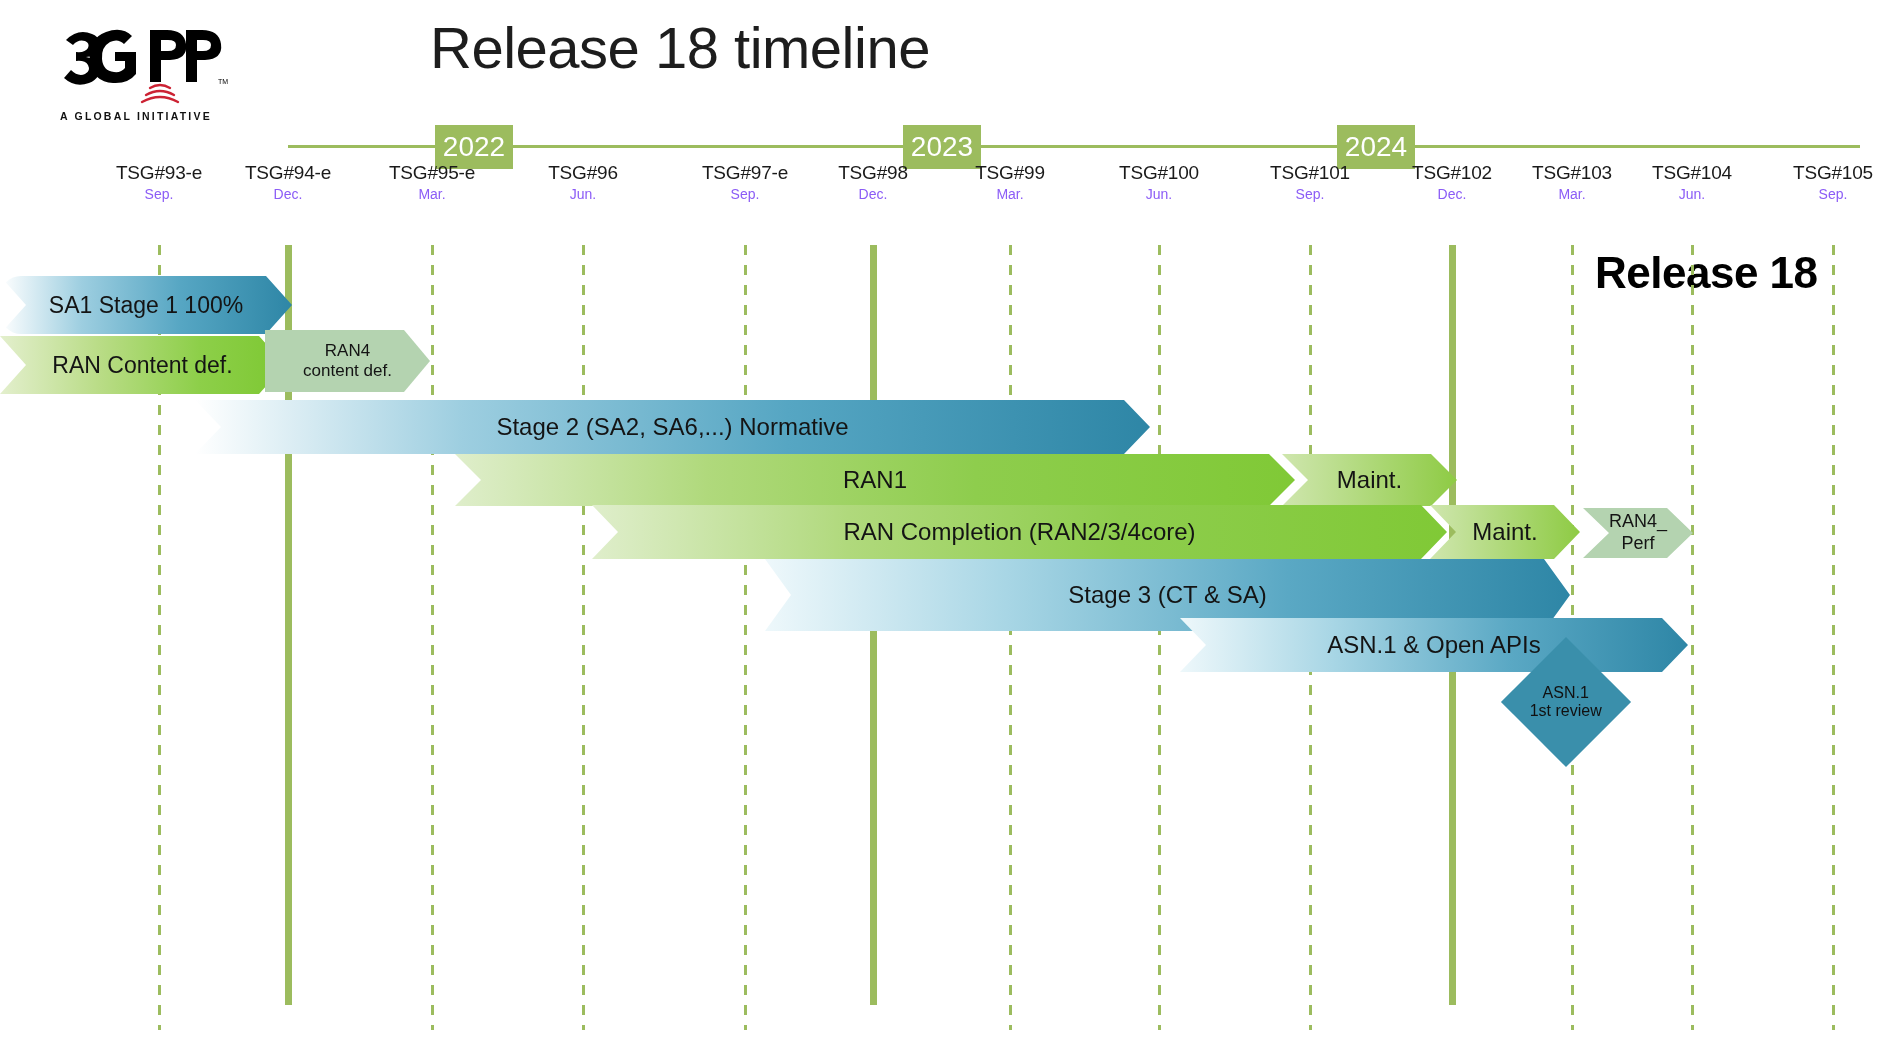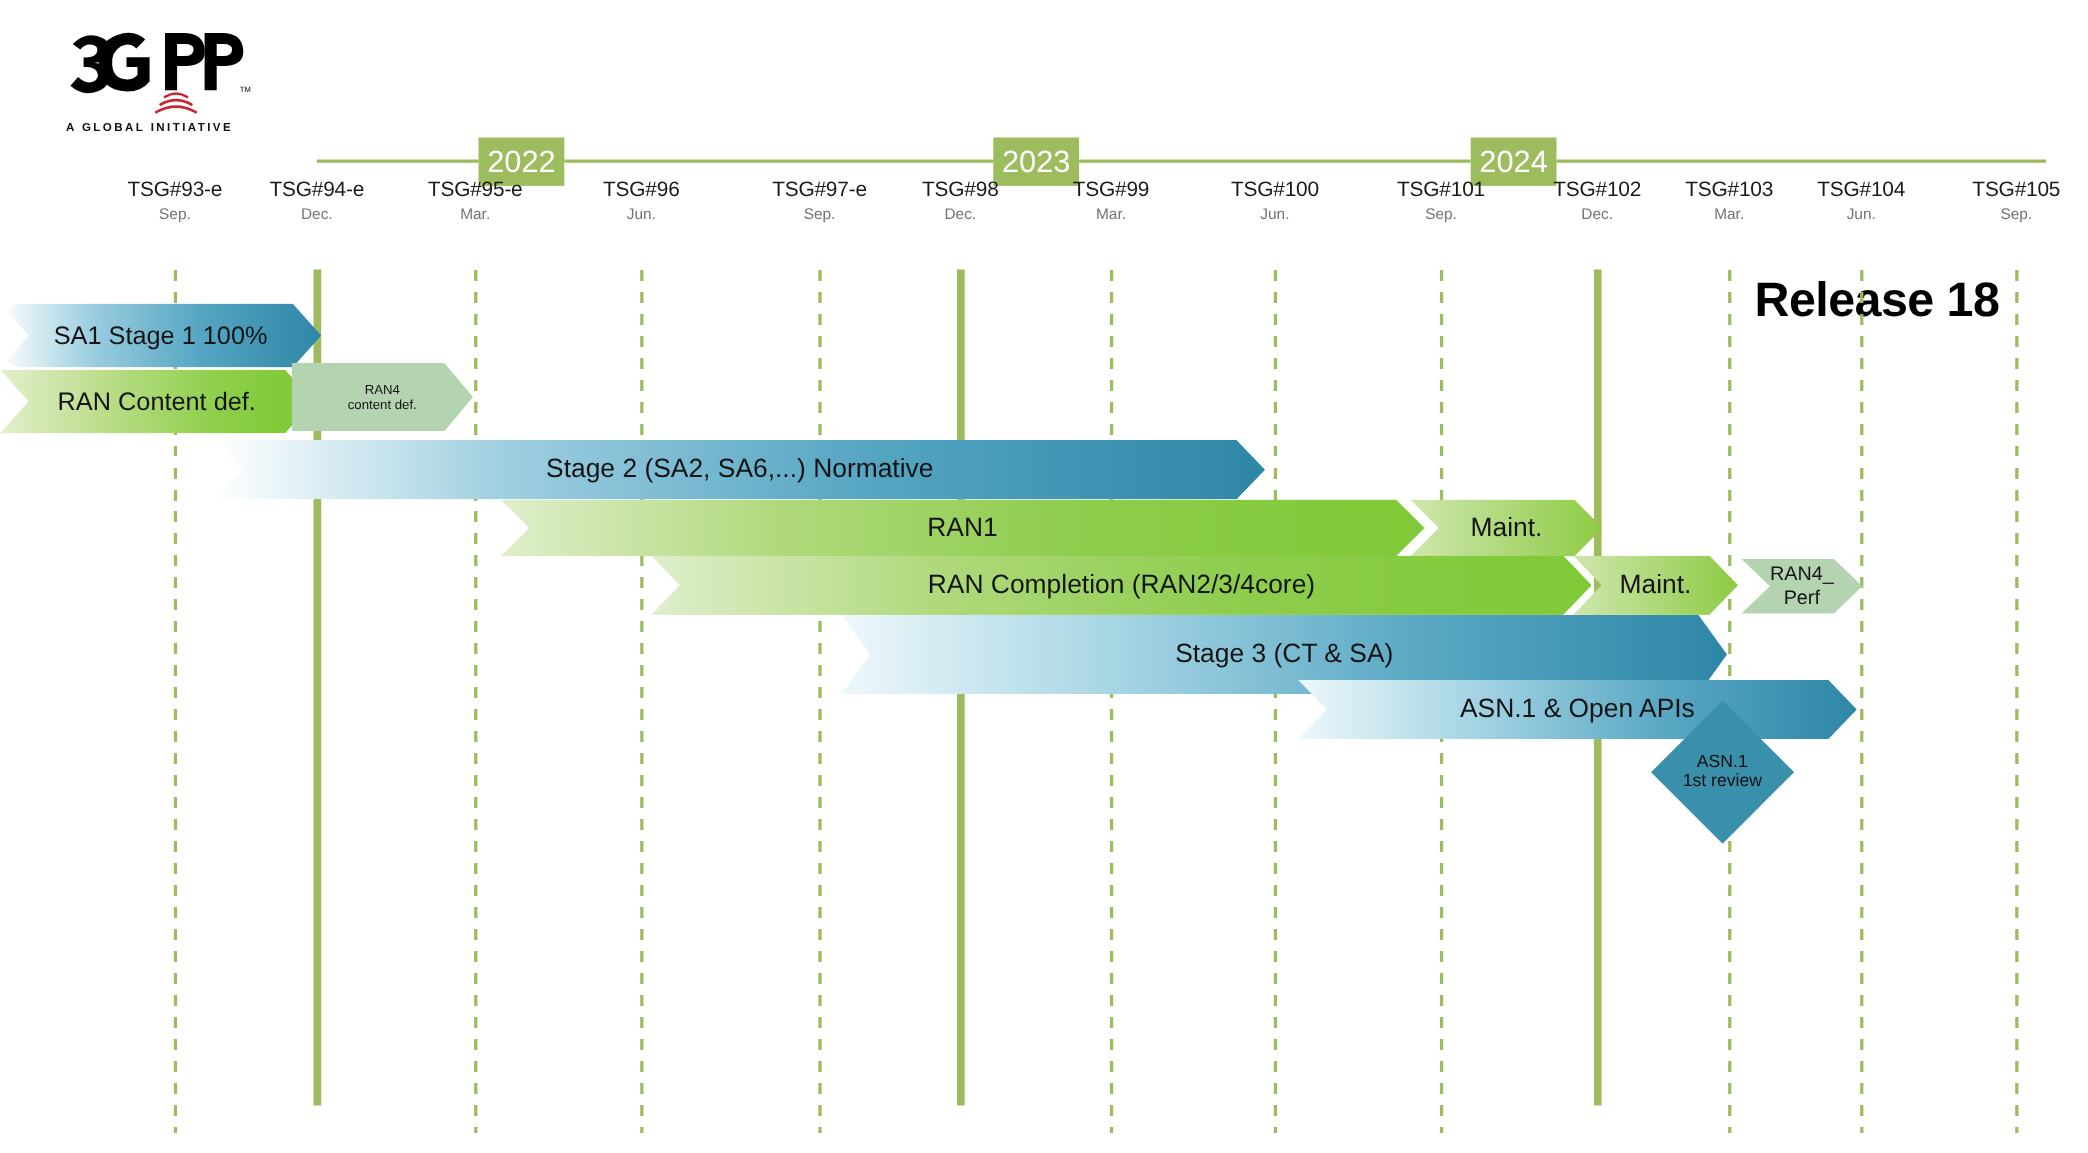--- a/index.html
+++ b/index.html
@@ -92,21 +92,21 @@
   }
   .tick-name {
     font-size: 19px;
     font-weight: 400;
     color: #1a1a1a;
     white-space: nowrap;
     letter-spacing: -0.2px;
   }
   .tick-month {
     font-size: 14px;
-    color: #737373;
+    color: #8b5cf6;
     margin-top: 2px;
   }
 
   
   .gridline {
     position: absolute;
     top: 245px;
     width: 3px;
     height: 785px;
     background: repeating-linear-gradient(
@@ -190,20 +190,21 @@
       <g fill="none" stroke="#cc2233" stroke-width="2.4" stroke-linecap="round">
         <path d="M92 70 q10-6 20 0"></path>
         <path d="M88 77 q14-8 28 0"></path>
         <path d="M84 84 q18-10 36 0"></path>
       </g>
       <text x="160" y="66" font-size="7" fill="#000" font-family="Liberation Sans, sans-serif">TM</text>
     </svg>
   </div>
   <div class="logo-tag">A GLOBAL INITIATIVE</div>
 
+  <div id="page-title">Release 18 timeline</div>
 
   <div id="release-badge">Release 18</div>
 
   <div id="year-axis">
       <div class="year-line" style="left: 288px; width: 147px;"></div>
       <div class="year-line" style="left: 513px; width: 390px;"></div>
       <div class="year-line" style="left: 981px; width: 356px;"></div>
       <div class="year-line" style="left: 1415px; width: 445px;"></div>
       <div class="year-box" style="left: 435px; width: 78px;">2022</div>
       <div class="year-box" style="left: 903px; width: 78px;">2023</div>
@@ -282,21 +283,21 @@
     </div>
 
   <div id="bars">
       <div class="bar g-blue chev-lr" style="left: 0px; top: 276px; width: 292px; height: 58px; border-radius: 21px;">
         <span class="bar-label" style="font-size: 23px; font-weight: 400;">SA1 Stage 1   100%</span>
       </div>
       <div class="bar g-green chev-lr" style="left: 0px; top: 336px; width: 285px; height: 58px;">
         <span class="bar-label" style="font-size: 23px; font-weight: 400;">RAN Content def.</span>
       </div>
       <div class="bar g-greenpale chev-r" style="left: 265px; top: 330px; width: 165px; height: 62px;">
-        <span class="bar-label" style="font-size: 12px; font-weight: 400; text-align: center; line-height: 1.2;">
+        <span class="bar-label" style="font-size: 17px; font-weight: 400; text-align: center; line-height: 1.2;">
           <div>RAN4</div>
           <div>content def.</div>
         </span>
       </div>
       <div class="bar g-blue chev-lr" style="left: 195px; top: 400px; width: 955px; height: 54px;">
         <span class="bar-label" style="font-size: 24px; font-weight: 400;">Stage 2 (SA2, SA6,...) Normative</span>
       </div>
       <div class="bar g-green2 chev-lr" style="left: 455px; top: 454px; width: 840px; height: 52px;">
         <span class="bar-label" style="font-size: 24px; font-weight: 400;">RAN1</span>
       </div>

